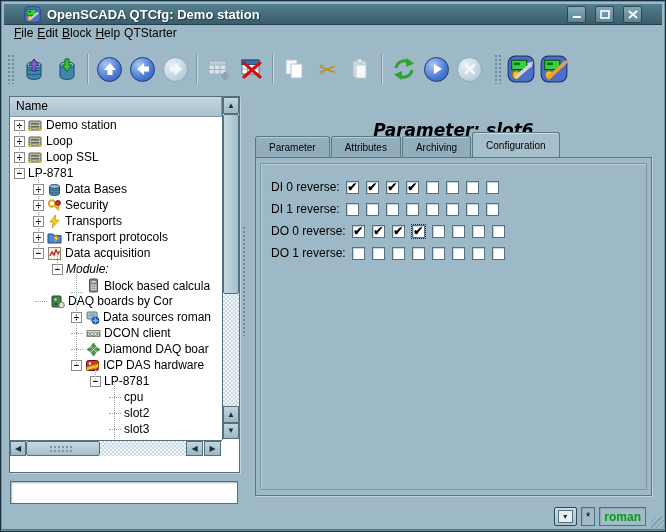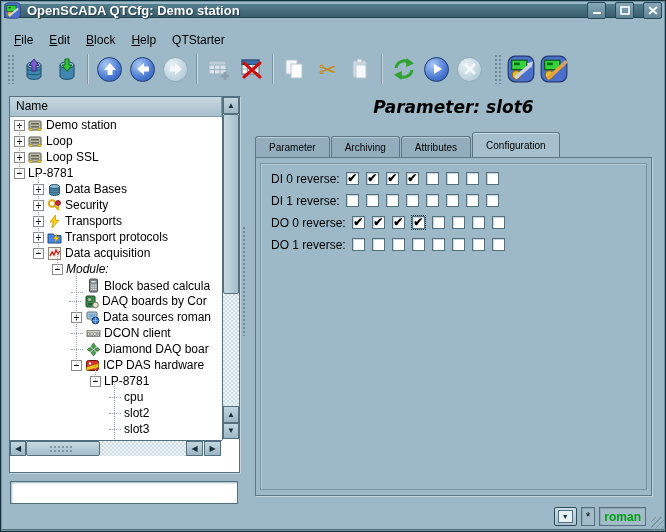--- a/index.html
+++ b/index.html
@@ -5,31 +5,31 @@
   html,body{margin:0;padding:0;background:#555;}
   *{box-sizing:border-box;}
   .window{
     position:relative;width:666px;height:532px;
     background:#9db8c6;border:1px solid #14303c;
     font-family:"Liberation Sans",sans-serif;font-size:12px;color:#000;
     box-shadow:inset 0 0 0 1px #6e93a2, inset 0 -2px 0 #53707e;
     overflow:hidden;
   }
   
-  .titlebar{position:absolute;left:3px;top:3px;right:3px;height:14px;
+  .titlebar{position:absolute;left:3px;top:3px;right:3px;height:21px;
     background:linear-gradient(#537e8e,#3a5d6c);
-    display:flex;align-items:center;padding:0 0;gap:6px;border-bottom:1px solid #23414d;}
+    display:flex;align-items:center;padding:0 20px;gap:6px;border-bottom:1px solid #23414d;}
   .titlebar .title{color:#fff;font-weight:bold;font-size:13px;text-shadow:1px 1px 1px #203a45;flex:1;}
   .app-icon{width:17px;height:17px;flex:0 0 auto;}
   .win-btn{width:19px;height:17px;border:1px solid #28united;border:1px solid #274a58;border-radius:2px;
     background:linear-gradient(#86a7b6,#5f8496);display:flex;align-items:center;justify-content:center;margin-left:3px;}
   .win-btn svg{display:block}
   
-  .menubar{position:absolute;left:3px;top:25px;right:3px;height:21px;display:flex;align-items:flex-end;
-    padding-left:10px;gap:16px;}
+  .menubar{position:absolute;left:3px;top:25px;right:3px;height:21px;display:flex;align-items:flex-start;
+    padding-left:10px;gap:4px;}
   .menu-item{cursor:default;}
   .ul-first::first-letter{text-decoration:underline;}
   
   .toolbar{position:absolute;left:3px;top:47px;right:3px;height:42px;display:flex;align-items:center;}
   .tb-handle{width:7px;height:30px;margin:0 3px;
     background-image:radial-gradient(#6c8c9b 1px,transparent 1.3px);background-size:4px 4px;}
   .tb-sep{width:0;height:30px;border-left:1px solid #7c97a4;border-right:1px solid #c9d8e0;margin:0 4px;}
   .tb-btn{width:33px;height:34px;display:flex;align-items:center;justify-content:center;border-radius:3px;}
   .circ{width:25px;height:25px;border-radius:50%;
     background:radial-gradient(circle at 35% 30%,#a9c8f2,#4a79d2 60%,#2d58a8);
@@ -72,32 +72,32 @@
   .hs-b1{position:absolute;left:176px;top:0;width:17px;height:15px;}
   .hs-b2{position:absolute;left:194px;top:0;width:17px;height:15px;}
   .filter-input{position:absolute;left:1px;top:385px;width:228px;height:23px;background:#fff;
     border:1px solid #54707e;box-shadow:inset 1px 1px 2px #9fb5c0;padding:3px 5px;font-size:12px;}
   
   .splitter{position:absolute;left:240px;top:95px;width:5px;height:413px;}
   .splitter .dots{position:absolute;left:1px;top:130px;width:4px;height:110px;
     background-image:radial-gradient(#6c8c9b 1px,transparent 1.3px);background-size:4px 4px;}
   
   .right-panel{position:absolute;left:247px;top:95px;width:411px;height:413px;}
-  .panel-title{text-align:center;margin-top:1px;font-family:"DejaVu Sans",sans-serif;
+  .panel-title{text-align:center;margin-top:24px;font-family:"DejaVu Sans",sans-serif;
     font-weight:bold;font-style:italic;font-size:17px;}
   .tabs{position:absolute;left:7px;top:36px;right:7px;height:25px;display:flex;align-items:flex-end;}
   .tab{height:21px;padding:0 13px;background:#92aebd;border:1px solid #5c7886;border-bottom:none;
     border-radius:3px 3px 0 0;display:flex;align-items:center;margin-right:1px;font-size:10px;
     box-shadow:inset 0 1px 0 #b9cdd8;}
   .tab.active{height:25px;background:#a6bfcd;position:relative;z-index:2;box-shadow:inset 0 1px 0 #c9dae4;}
   .tab-frame{position:absolute;left:7px;top:61px;right:7px;bottom:13px;border:1px solid #5c7886;
     background:#9db8c6;box-shadow:1px 1px 0 #c2d3dc;}
   .group-box{position:absolute;left:4px;top:5px;right:4px;bottom:5px;border:1px solid #7a95a2;
     box-shadow:inset 1px 1px 0 #b9cdd8;padding:8px 10px;}
-  .cfg-row{height:22px;display:flex;align-items:flex-start;}
+  .cfg-row{height:22px;display:flex;align-items:flex-end;}
   .cfg-row .lbl{margin-right:6px;}
   .chk{width:13px;height:13px;border:1px solid #55707e;background:#fff;margin-right:7px;flex:0 0 13px;
     display:flex;align-items:center;justify-content:center;box-shadow:inset 1px 1px 1px #c4d2da;}
   .chk .mark{font-size:12px;font-weight:bold;line-height:1;margin-top:-1px;}
   .chk.focused{outline:1px dotted #222;outline-offset:0px;}
   
   .statusbar{position:absolute;left:3px;right:3px;bottom:3px;height:23px;display:flex;align-items:center;
     justify-content:flex-end;gap:4px;padding-right:16px;}
   .sb-dropdown{width:23px;height:19px;background:linear-gradient(#cede e8,#a7c0cd);background:linear-gradient(#cedee8,#a7c0cd);
     border:1px solid #2c4b59;border-radius:2px;display:flex;align-items:center;justify-content:center;}
@@ -376,21 +376,21 @@
                   <rect x="5" y="8.6" width="1.5" height="1.3"></rect>
                   <rect x="7" y="8.6" width="1.5" height="1.3"></rect>
                   <rect x="9" y="8.6" width="1.5" height="1.3"></rect>
                   <rect x="5" y="10.7" width="1.5" height="1.3"></rect>
                   <rect x="7" y="10.7" width="1.5" height="1.3"></rect>
                   <rect x="9" y="10.7" width="1.5" height="1.3"></rect>
                 </g>
               </svg></span>
             <span class="lbl">Block based calcula</span>
           </div>
-          <div class="tree-row" style="padding-left: 59px;">
+          <div class="tree-row" style="padding-left: 25px;">
             <span class="conn"></span>
             <span class="t-icon"><svg viewBox="0 0 15 15">
                 <rect x="2" y="2" width="9" height="11" rx="1" fill="#3a8a4a" stroke="#1a4a24"></rect>
                 <rect x="4" y="4" width="3" height="3" fill="#c8d2c8" stroke="#1a4a24" stroke-width=".4"></rect>
                 <rect x="4" y="9" width="5" height="2" fill="#2a5a34"></rect>
                 <circle cx="11.5" cy="11" r="2.8" fill="#e8e2d2" stroke="#7a7460"></circle>
               </svg></span>
             <span class="lbl">DAQ boards by Cor</span>
           </div>
           <div class="tree-row" style="padding-left: 61px;">
@@ -478,22 +478,22 @@
 
   <div class="splitter">
       <div class="dots"></div>
     </div>
 
   <div class="right-panel">
     <div class="panel-title">Parameter: slot6</div>
 
     <div class="tabs">
       <div class="tab">Parameter</div>
+      <div class="tab">Attributes</div>
       <div class="tab">Archiving</div>
-      <div class="tab">Attributes</div>
       <div class="tab active">Configuration</div>
     </div>
 
     <div class="tab-frame">
       <div class="group-box" id="config-box">
           <div class="cfg-row">
             <span class="lbl">DI 0 reverse:</span>
             <span class="chk">
               <span class="mark">✔</span>
             </span>

